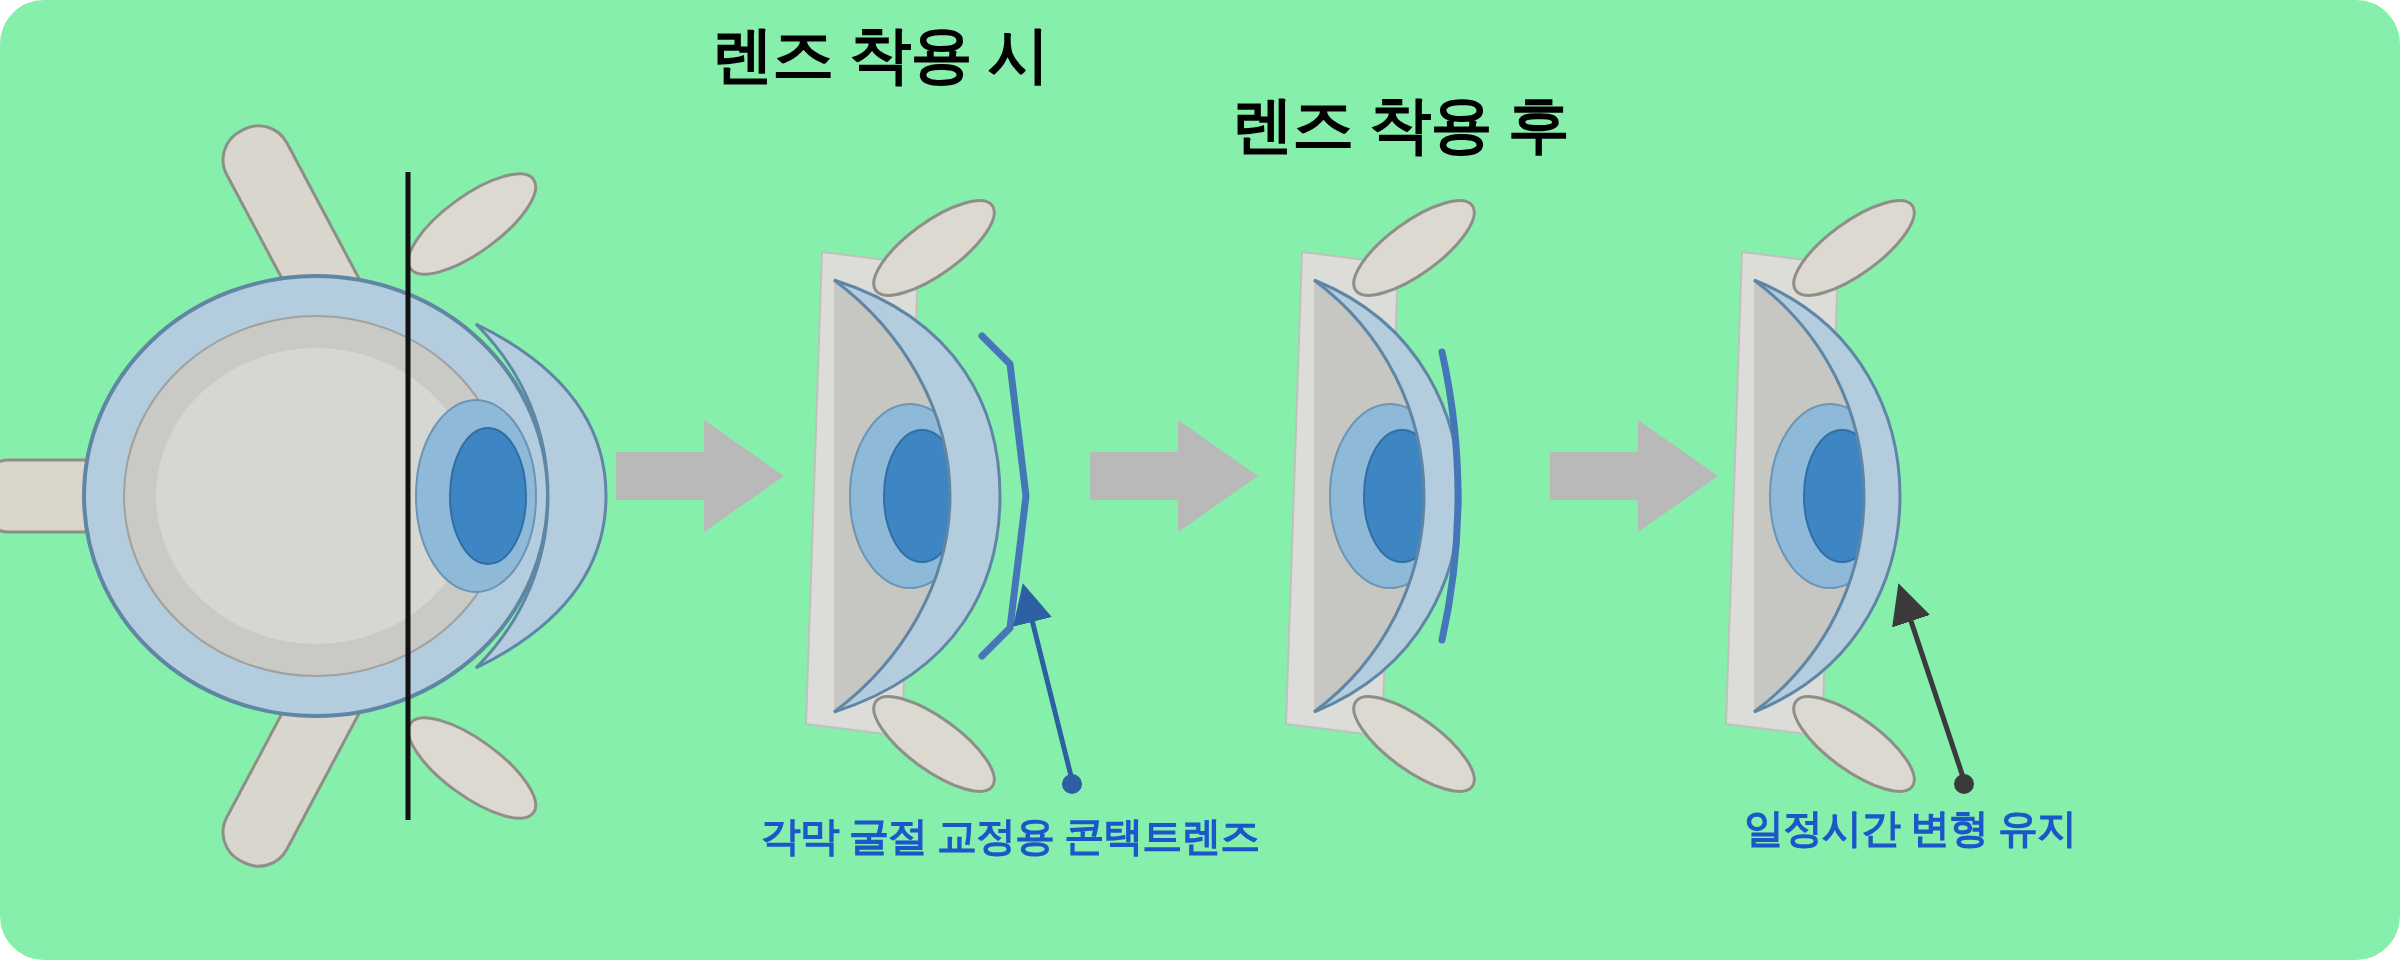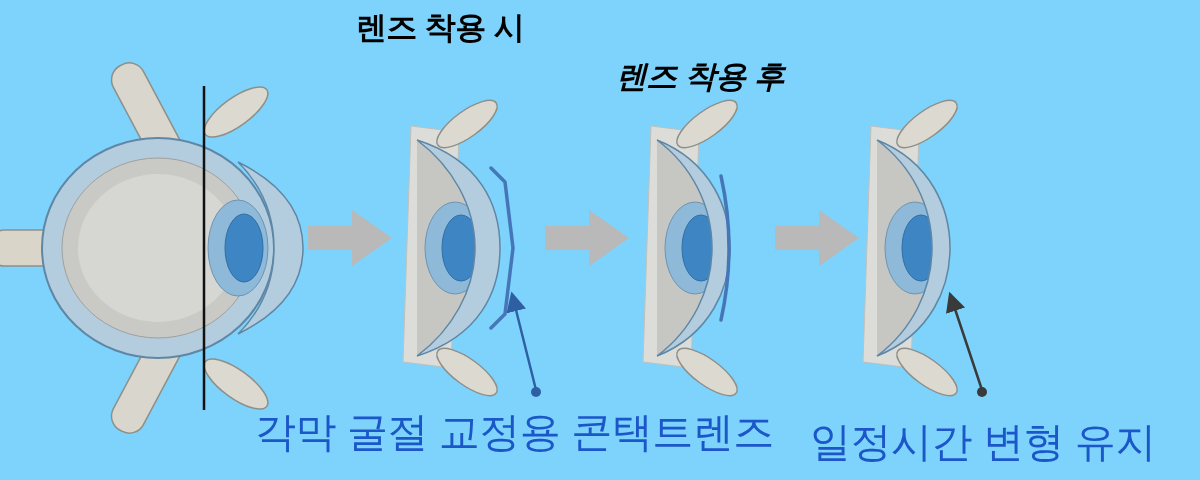--- a/index.html
+++ b/index.html
@@ -1,33 +1,33 @@
 <!DOCTYPE html>
 <html><head>
 <meta charset="utf-8">
 <style>
   html,body{margin:0;padding:0;background:#fff;}
   .canvas{
-    position:relative;width:1200px;height:480px;background:#7dd3fc;
-    font-family:"Liberation Sans","DejaVu Sans",sans-serif;overflow:hidden;
+    position:relative;width:1200px;height:480px;background:#86efac;
+    font-family:"Liberation Sans","DejaVu Sans",sans-serif;overflow:hidden;border-radius:22px;
   }
   .diagram-svg{position:absolute;left:0;top:0;}
   .stage-label{
     position:absolute;text-align:center;font-weight:bold;color:#000;
     font-size:31px;line-height:1.28;letter-spacing:-0.5px;white-space:nowrap;
   }
   .caption{
-    position:absolute;text-align:center;font-weight:normal;color:#1b57c9;
-    font-size:41px;letter-spacing:-0.5px;white-space:nowrap;
+    position:absolute;text-align:center;font-weight:bold;color:#1b57c9;
+    font-size:20px;letter-spacing:-0.5px;white-space:nowrap;
   }
   #label-stage-1{left:300px;top:8px;width:280px;}
-  #label-stage-2{left:575px;top:57px;width:250px;font-style:italic;}
+  #label-stage-2{left:575px;top:43px;width:250px;}
   #label-stage-3{left:790px;top:55px;width:245px;}
   #caption-lens{left:255px;top:405px;width:500px;}
-  #caption-retention{left:810px;top:415px;width:290px;}
+  #caption-retention{left:810px;top:401px;width:290px;}
 </style>
 </head>
 <body>
 
 <div class="canvas">
 
   <svg class="diagram-svg" width="1200" height="480" viewBox="0 0 1200 480">
     <defs>
       <marker id="head-blue" markerWidth="10" markerHeight="10" refX="7" refY="4" orient="auto">
         <path d="M0,0 L8,4 L0,8 Z" fill="#2e5fa3"></path>

